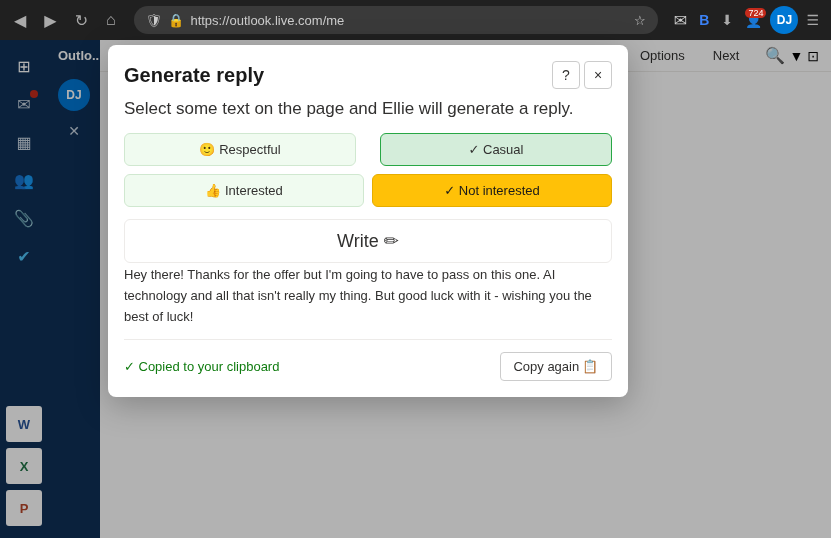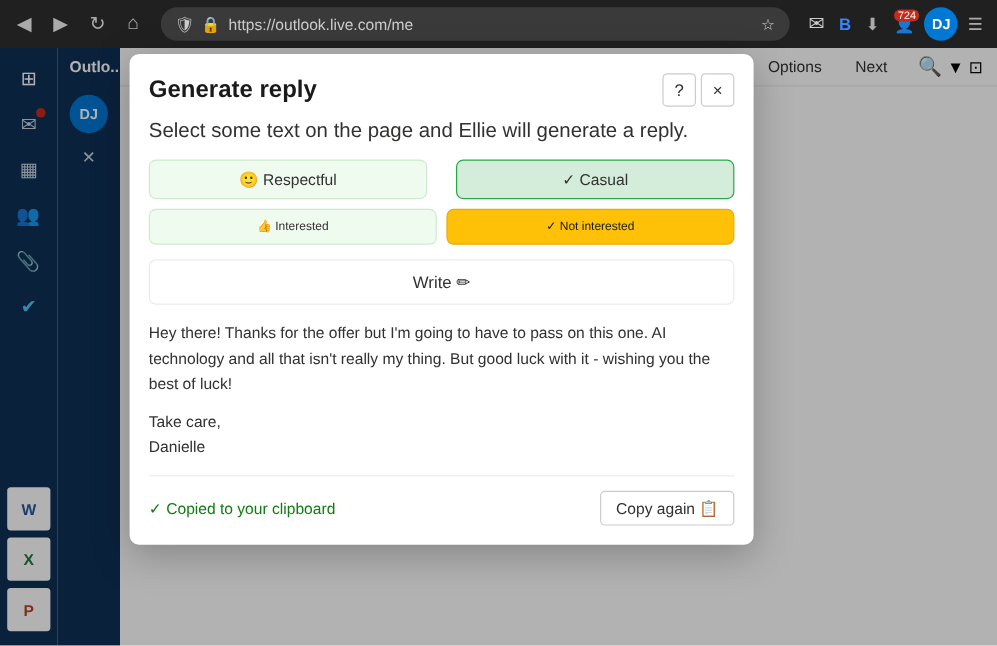--- a/index.html
+++ b/index.html
@@ -253,41 +253,41 @@
       gap: 8px;
       margin-bottom: 12px;
     }
     .interest-btn {
       flex: 1;
       padding: 8px 4px;
       border: 1px solid #d0e8d0;
       border-radius: 6px;
       background: #f0fbf0;
       cursor: pointer;
-      font-size: 10px;
+      font-size: 13px;
       color: #323130;
       text-align: center;
     }
     .interest-btn.not-interested {
       background: #ffc107;
       border-color: #e6ad00;
       color: #1a1a1a;
     }
 
     .write-btn {
       width: 100%;
       padding: 10px;
       border: 1px solid #edebe9;
       border-radius: 6px;
       background: white;
       cursor: pointer;
-      font-size: 14px;
+      font-size: 18px;
       color: #323130;
       text-align: center;
-      margin-bottom: 14px;
+      margin-bottom: 2px;
     }
 
     .generated-text {
       font-size: 13px;
       color: #323130;
       line-height: 1.6;
       margin-bottom: 12px;
       border-bottom: 1px solid #edebe9;
       padding-bottom: 12px;
     }
@@ -480,22 +480,20 @@
     <button class="interest-btn">👍 Interested</button>
     <button class="interest-btn not-interested">✓ Not interested</button>
   </div>
 
   
   <button class="write-btn">Write ✏</button>
 
   
   <div class="generated-text">
     <p>Hey there! Thanks for the offer but I'm going to have to pass on this one. AI technology and all that isn't really my thing. But good luck with it - wishing you the best of luck!</p>
-    <p style="margin-top:12px;white-space:pre-line;">Take care,
-Danielle</p>
   </div>
 
   
   <div class="modal-footer">
     <div class="copied-msg">
       <span>✓ Copied to your clipboard</span>
     </div>
     <button class="copy-again-btn">Copy again 📋</button>
   </div>
 </div>

